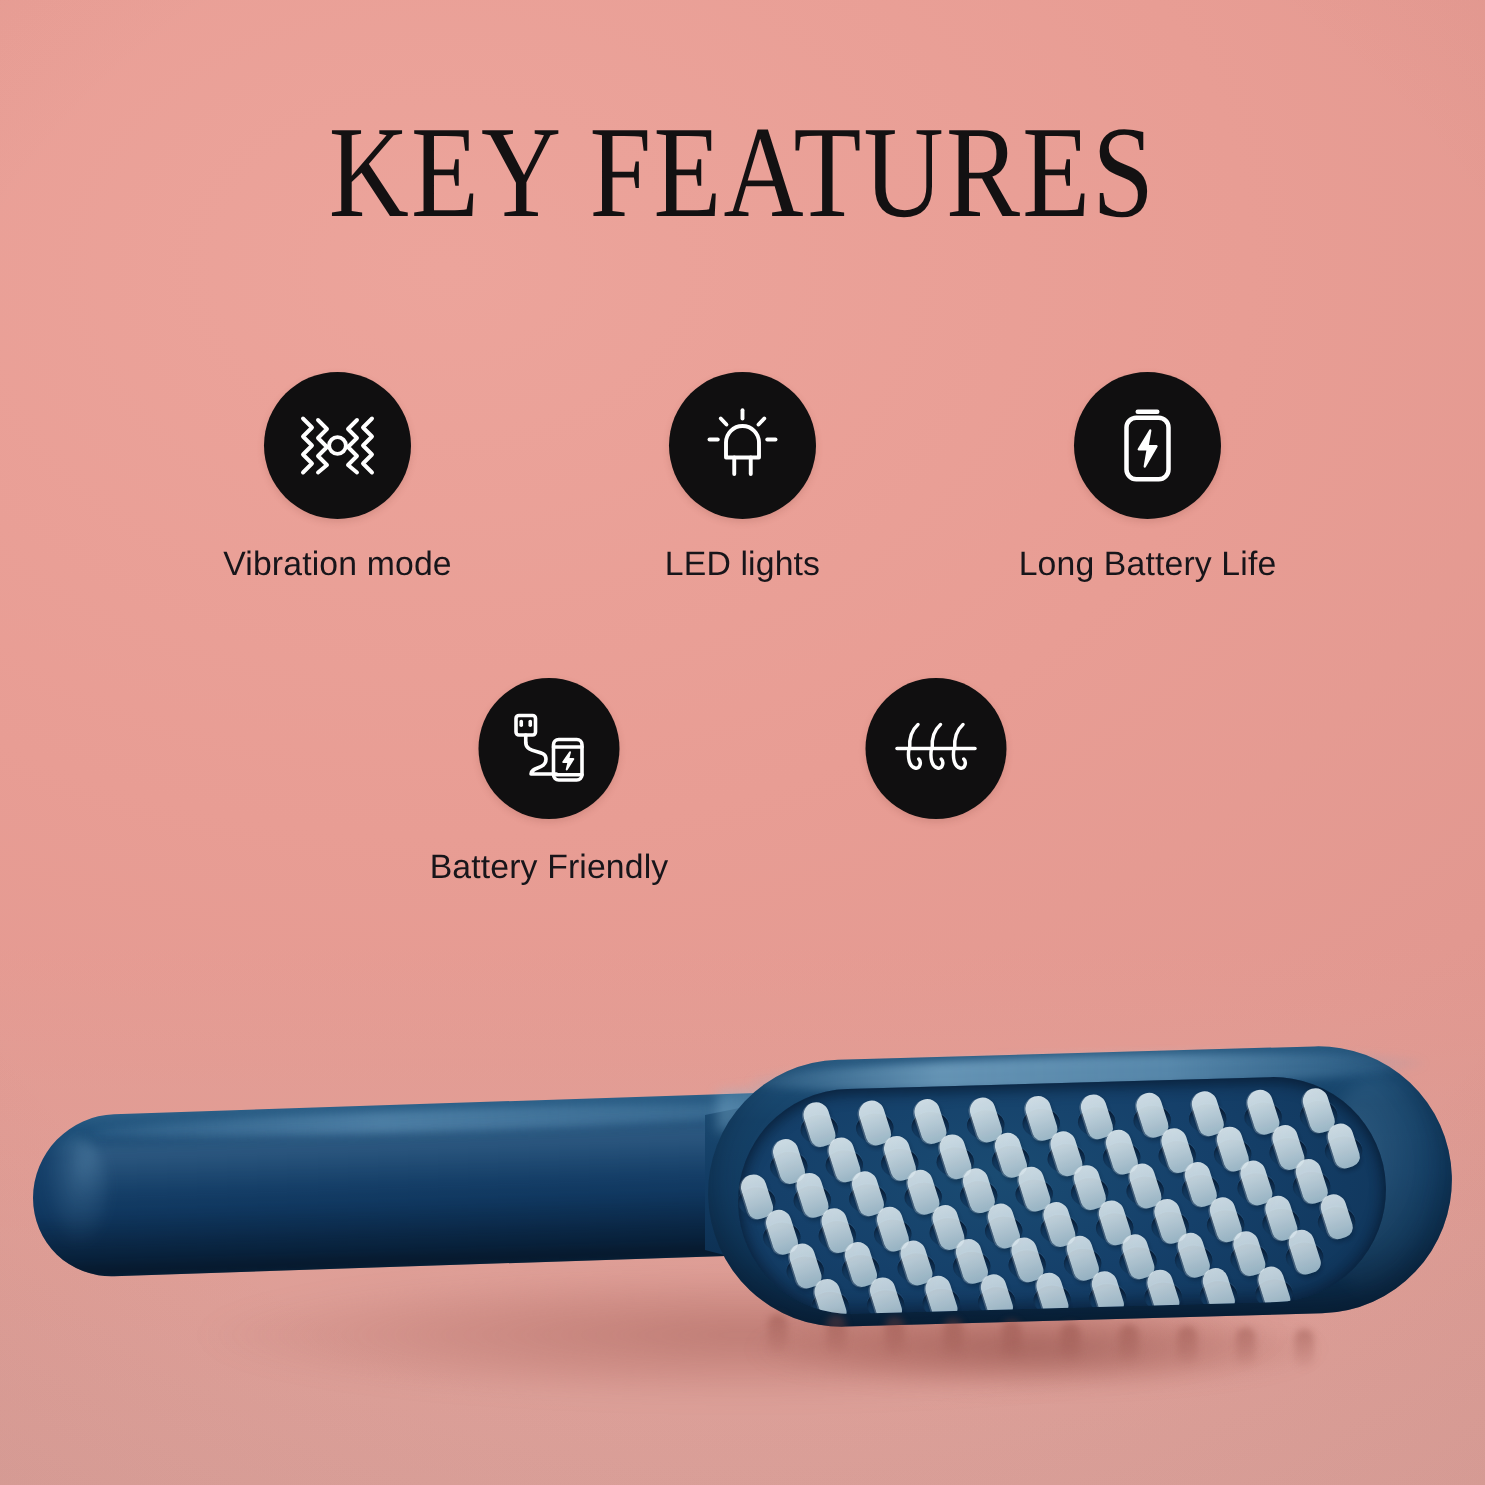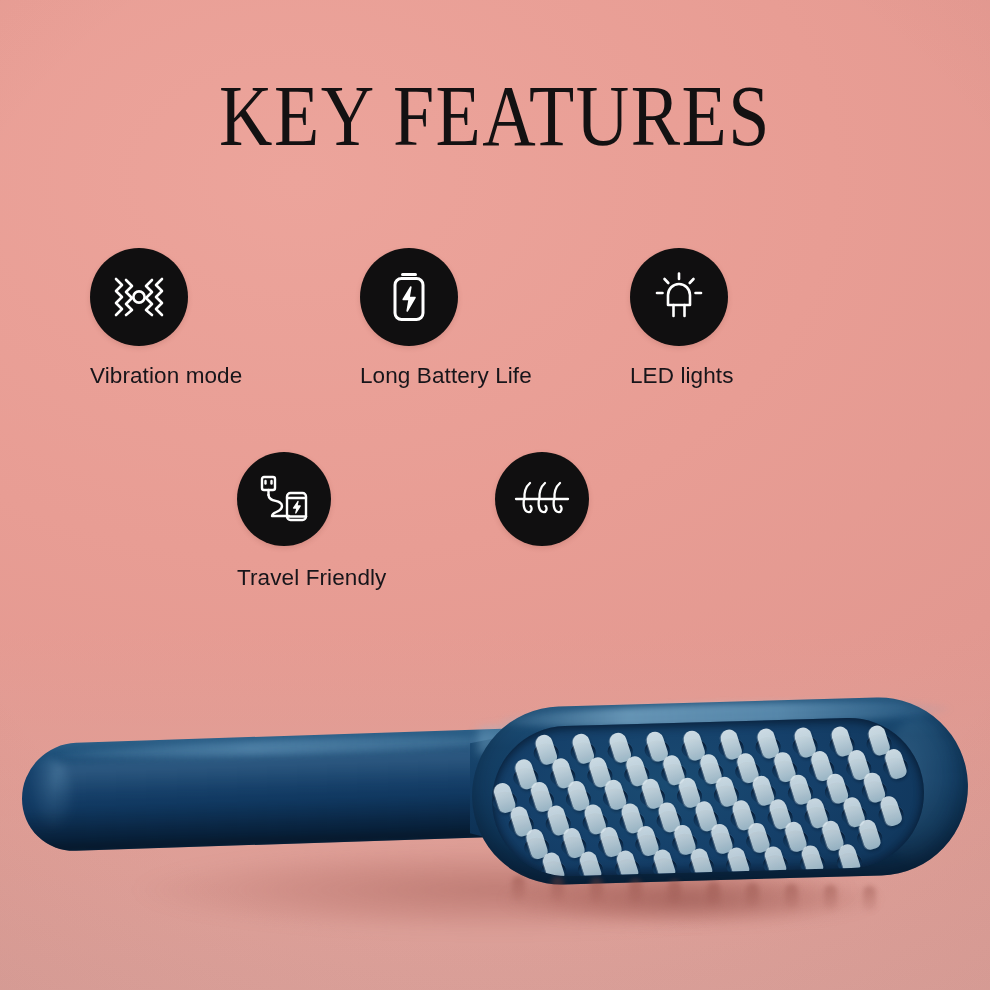--- a/index.html
+++ b/index.html
@@ -51,21 +51,21 @@
     left:0; right:0;
     display:flex;
     justify-content:center;
   }
   #row-1 { top:248px; }
   #row-2 { top:452px; }
 
   .feature {
     display:flex;
     flex-direction:column;
-    align-items:flex-start;
+    align-items:center;
     width:232px;
   }
   #row-1 .feature { width:270px; }
   #row-2 .feature { width:258px; }
 
   .icon-circle {
     width:98px; height:98px;
     border-radius:50%;
     background:#100f10;
     display:flex; align-items:center; justify-content:center;
@@ -269,47 +269,47 @@
           <circle cx="29" cy="23" r="5.6"></circle>
         </svg>
       </span>
     </div>
     <div class="feature-label">Vibration mode</div>
   </div>
 
   <div class="feature">
     <div class="icon-circle">
       <span>
-        <svg width="42" height="54" viewBox="0 0 42 54" fill="none" stroke="#ffffff" stroke-width="3" stroke-linecap="round" stroke-linejoin="round">
-          <path d="M14.5 4.5 L27.5 4.5"></path>
-          <rect x="7" y="8.5" width="28" height="41" rx="6.5"></rect>
-          <path d="M22.8 17 L15.2 29.5 L21.2 29.5 L19.2 41 L27 27.5 L21 27.5 Z" fill="#ffffff" stroke="#ffffff" stroke-width="1.6"></path>
-        </svg>
-      </span>
-    </div>
-    <div class="feature-label">Long Battery Life</div>
-  </div>
-
-  <div class="feature">
-    <div class="icon-circle">
-      <span>
         <svg width="52" height="52" viewBox="0 0 52 52" fill="none" stroke="#ffffff" stroke-width="2.6" stroke-linecap="round" stroke-linejoin="round">
           <path d="M26 2.5 L26 8"></path>
           <path d="M11.5 8 L15.3 12"></path>
           <path d="M40.5 8 L36.7 12"></path>
           <path d="M4 22 L9.5 22"></path>
           <path d="M48 22 L42.5 22"></path>
           <path d="M15 34 L15 24 A11 11 0 0 1 37 24 L37 34 Z"></path>
           <path d="M20.5 34 L20.5 45"></path>
           <path d="M31.5 34 L31.5 45"></path>
         </svg>
       </span>
     </div>
     <div class="feature-label">LED lights</div>
   </div>
+
+  <div class="feature">
+    <div class="icon-circle">
+      <span>
+        <svg width="42" height="54" viewBox="0 0 42 54" fill="none" stroke="#ffffff" stroke-width="3" stroke-linecap="round" stroke-linejoin="round">
+          <path d="M14.5 4.5 L27.5 4.5"></path>
+          <rect x="7" y="8.5" width="28" height="41" rx="6.5"></rect>
+          <path d="M22.8 17 L15.2 29.5 L21.2 29.5 L19.2 41 L27 27.5 L21 27.5 Z" fill="#ffffff" stroke="#ffffff" stroke-width="1.6"></path>
+        </svg>
+      </span>
+    </div>
+    <div class="feature-label">Long Battery Life</div>
+  </div>
 </div>
 
 <div class="feature-row" id="row-2">
 
   <div class="feature">
     <div class="icon-circle">
       <span>
         <svg width="56" height="52" viewBox="0 0 56 52" fill="none" stroke="#ffffff" stroke-width="2.4" stroke-linecap="round" stroke-linejoin="round">
 
           <rect x="6" y="4" width="13" height="13" rx="2"></rect>
@@ -319,21 +319,21 @@
 
           <path d="M12.5 22 C12.5 30, 26 26, 26 33 C26 40, 16 38, 16 43 L33 43"></path>
 
           <rect x="31" y="20" width="19" height="27" rx="3.5"></rect>
           <path d="M31 25 L50 25"></path>
           <path d="M31 43.5 L50 43.5"></path>
           <path d="M42 28.5 L37.5 35 L41 35 L39.8 40 L44.2 33 L40.8 33 Z" fill="#ffffff" stroke="#ffffff" stroke-width="1.3"></path>
         </svg>
       </span>
     </div>
-    <div class="feature-label">Travel Friendly</div>
+    <div class="feature-label">Battery Friendly</div>
   </div>
 
   <div class="feature">
     <div class="icon-circle">
       <span>
         <svg width="60" height="42" viewBox="0 0 60 42" fill="none" stroke="#ffffff" stroke-width="2.3" stroke-linecap="round" stroke-linejoin="round">
 
           <path d="M4 21 L56 21"></path>
 
           <path d="M12 21 C11 27, 12 33, 16 34 C19.5 34.8, 20.5 30, 18.5 28"></path>

